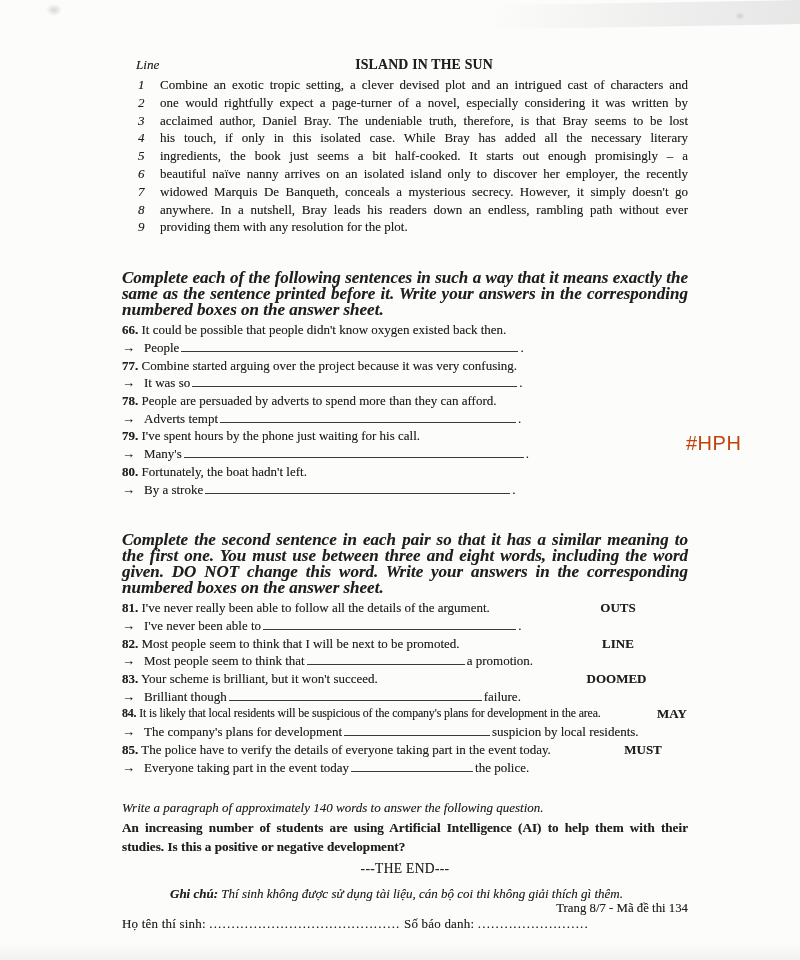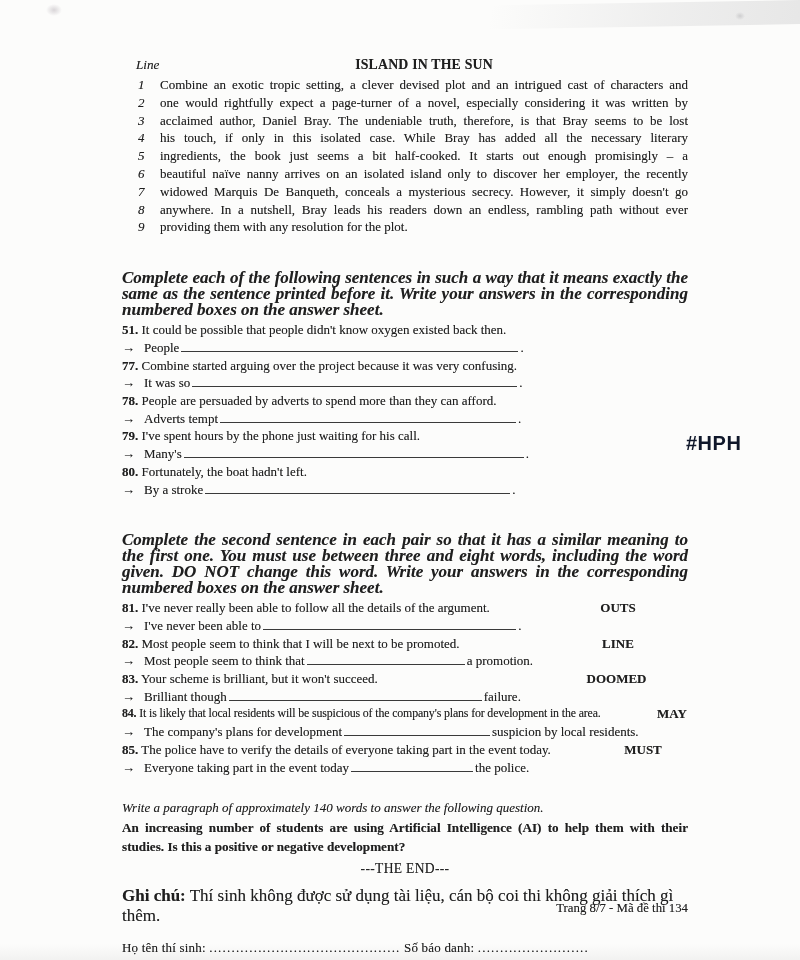--- a/index.html
+++ b/index.html
@@ -59,36 +59,36 @@
     border-bottom:1px solid #3a3a3a; vertical-align:baseline;
   }
   .tight { font-size:11.9px; letter-spacing:-.15px; }
 
   
   .writing-instr { margin-top:23px; font-weight:normal; font-style:italic; font-size:13px; line-height:18px; }
   .writing-prompt { margin-top:2px; font-weight:bold; font-size:13.2px; line-height:18.5px; text-align:justify; }
 
   .the-end { margin-top:5px; text-align:center; font-weight:normal; font-size:13.6px; letter-spacing:.3px; }
 
-  .exam-note { margin-top:9px; font-size:17px; }
+  .exam-note { margin-top:9px; font-style:italic; font-size:13px;margin-left:48px; }
   .exam-note .note-label { font-weight:bold; }
 
   .candidate-row { margin-top:14px; font-size:13px; letter-spacing:.2px; }
   .candidate-row .dots { letter-spacing:1.2px; }
 
   .page-footer {
     position:absolute; top:901px; right:112px;
     font-size:12.8px;
   }
 
   .watermark {
     position:absolute; left:686px; top:432px;
     font-family:"Liberation Sans", sans-serif;
-    font-weight:bold; font-size:20px; letter-spacing:.5px;
-    color:#0f172a; text-shadow:none;
+    font-weight:normal; font-size:20px; letter-spacing:.5px;
+    color:#c2410c; text-shadow:none;
   }
 </style>
 </head>
 <body>
 
 <div class="edge-top-right"></div>
 <div class="smudge-top-left"></div>
 <div class="smudge-top-right"></div>
 <div class="edge-bottom"></div>
 
@@ -135,21 +135,21 @@
         <span class="p-num">9</span>
         <span class="p-text">providing them with any resolution for the plot.</span>
       </div>
   </div>
 
   <div class="instr">Complete each of the following sentences in such a way that it means exactly the same as the sentence printed before it. Write your answers in the corresponding numbered boxes on the answer sheet.</div>
   <div class="items">
 
     <div class="item">
       <div class="item-q">
-          <span class="q-main"><span class="q-num">51.</span> <span>It could be possible that people didn't know oxygen existed back then.</span></span>
+          <span class="q-main"><span class="q-num">66.</span> <span>It could be possible that people didn't know oxygen existed back then.</span></span>
         </div>
       <div class="item-a"><span class="arrow">→</span><span>People</span><span class="blank" style="width:337px"></span><span>.</span></div>
     </div>
 
     <div class="item">
       <div class="item-q">
           <span class="q-main"><span class="q-num">77.</span> <span>Combine started arguing over the project because it was very confusing.</span></span>
         </div>
       <div class="item-a"><span class="arrow">→</span><span>It was so</span><span class="blank" style="width:325px"></span><span>.</span></div>
     </div>

